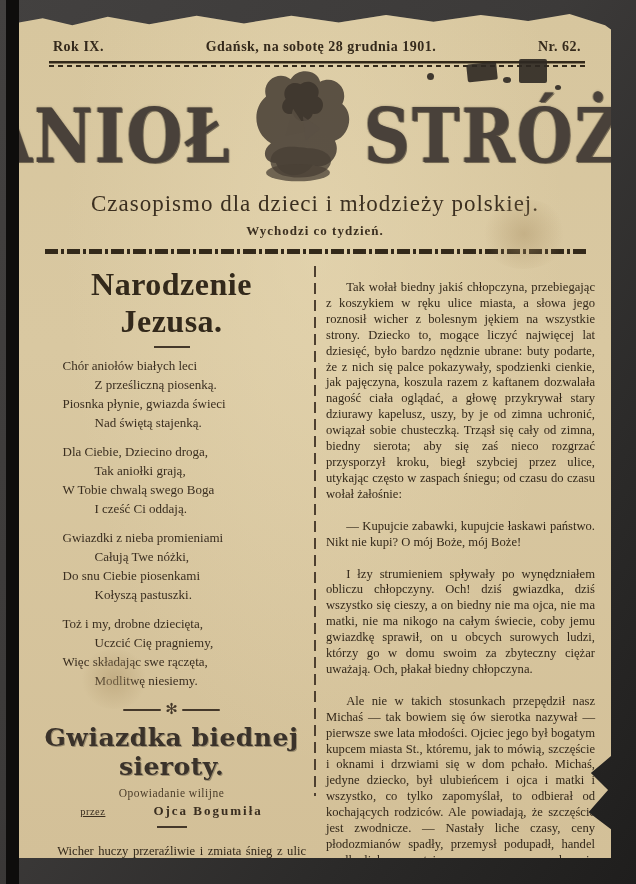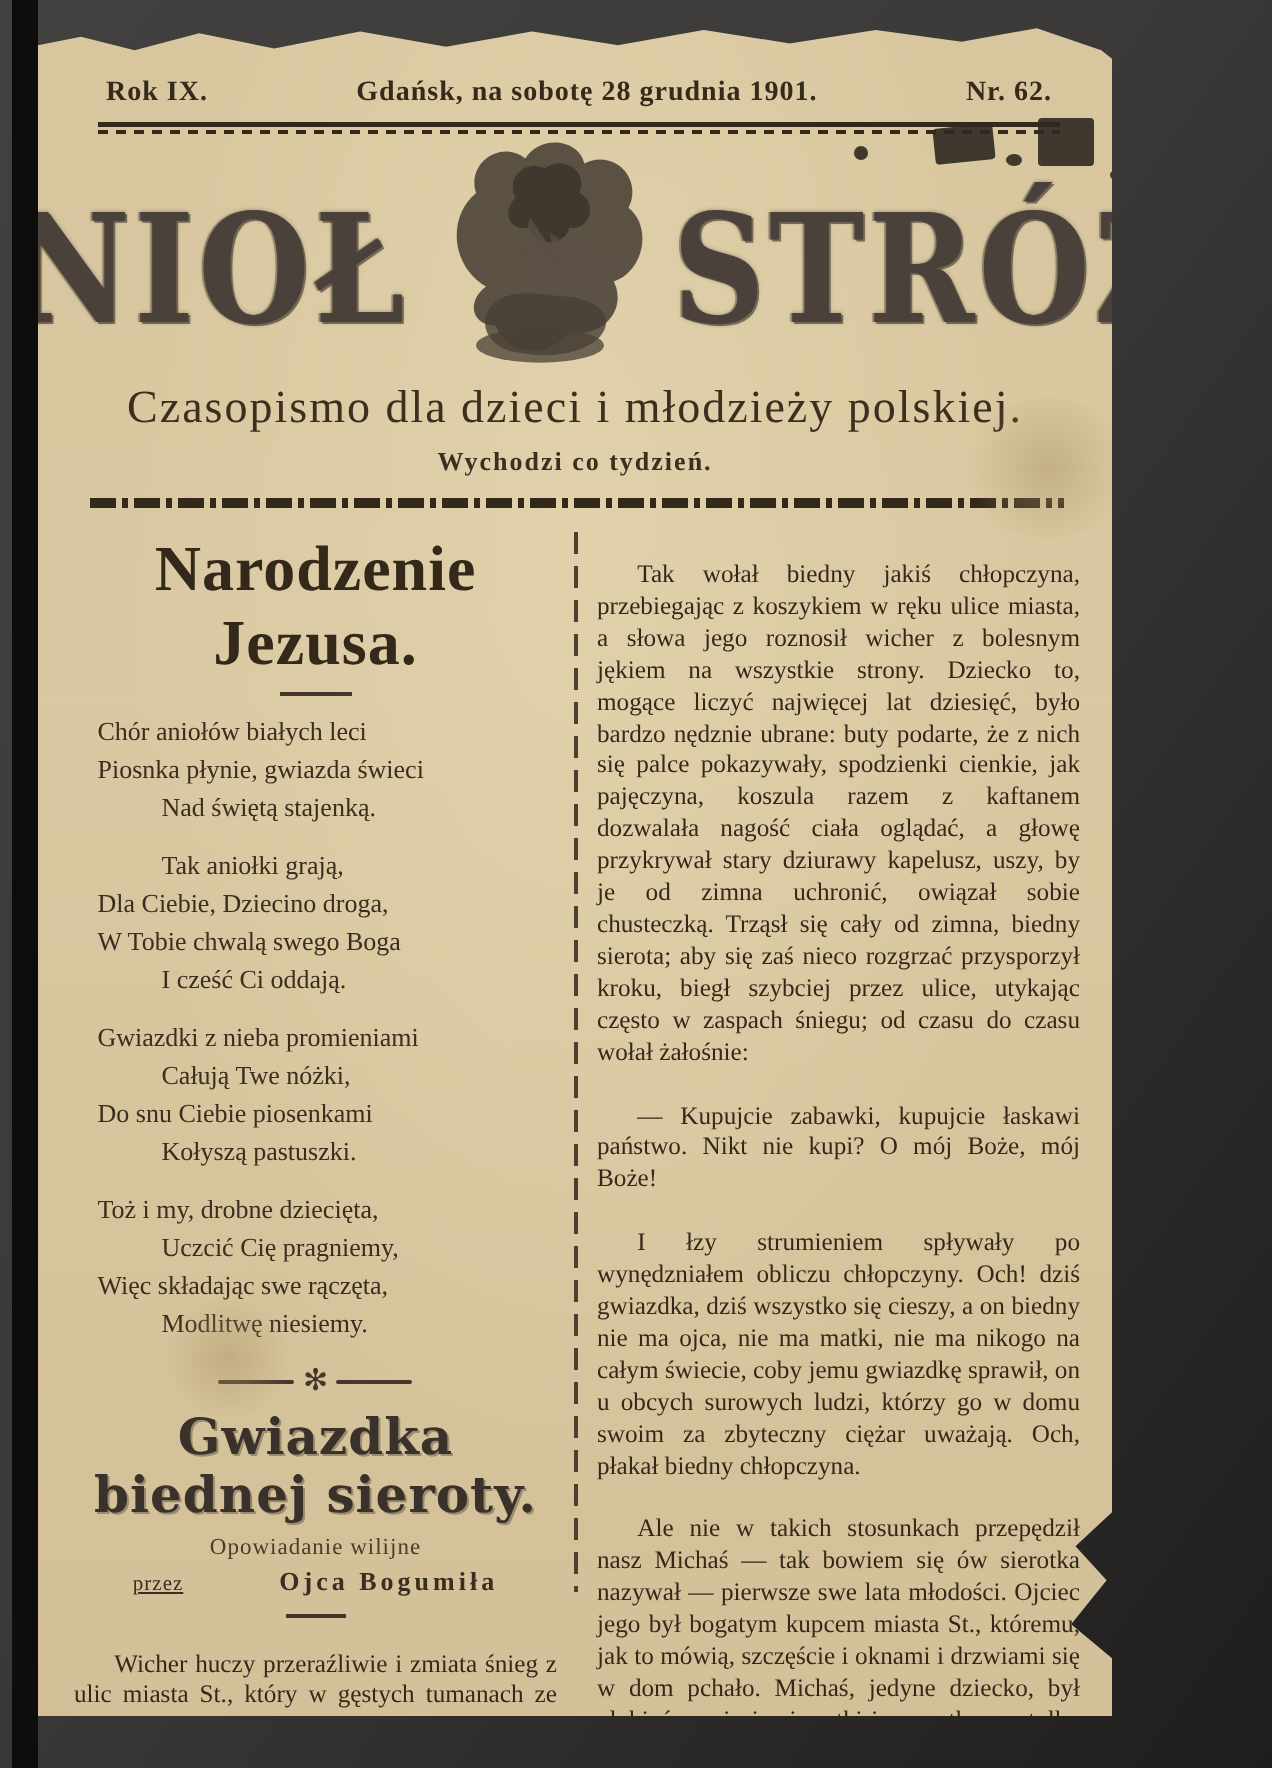--- a/index.html
+++ b/index.html
@@ -6,21 +6,21 @@
   body{
     width:636px;height:884px;overflow:hidden;position:relative;
     background:linear-gradient(125deg,#434140 0%,#3c3a39 45%,#2b2a29 75%,#1f1e1d 100%);
     font-family:"Liberation Serif", serif;
   }
   .scan-strip{
     position:absolute;left:6px;top:0;width:13px;height:884px;
     background:#0e0d0c;z-index:1;
   }
   .paper{
-    position:absolute;left:19px;top:9px;width:537px;height:849px;z-index:2;
+    position:absolute;left:19px;top:9px;width:592px;height:849px;z-index:2;
     background:
       radial-gradient(ellipse at 50% 28%, rgba(236,222,185,.45), rgba(0,0,0,0) 60%),
       linear-gradient(180deg,#d7c69e 0%,#d9c8a1 40%,#d3c098 100%);
     color:#372b1e;
     clip-path:polygon(
       0% 1.6%, 4% 1.1%, 9% 1.9%, 15% 0.9%, 22% 1.8%, 30% 0.8%, 38% 1.7%,
       46% 0.8%, 54% 1.6%, 62% 0.7%, 70% 1.5%, 78% 0.7%, 86% 1.4%, 93% 0.6%,
       99% 1.9%, 100% 2.4%,
       100% 88%, 96.6% 90%, 99.5% 92%, 96.2% 94.6%, 100% 96.6%, 100% 100%,
       0% 100%);
@@ -153,26 +153,27 @@
   <div class="rule-subtitle"></div>
 
   <div class="columns">
 
     <div class="col col-left">
       <div class="poem-title">Narodzenie Jezusa.</div>
       <div class="title-rule"></div>
 
       <div class="stanza">
         <div class="line">Chór aniołów białych leci</div>
+        <div class="line indent">Z prześliczną piosenką.</div>
         <div class="line">Piosnka płynie, gwiazda świeci</div>
         <div class="line indent">Nad świętą stajenką.</div>
       </div>
       <div class="stanza">
+        <div class="line">Dla Ciebie, Dziecino droga,</div>
         <div class="line indent">Tak aniołki grają,</div>
-        <div class="line">Dla Ciebie, Dziecino droga,</div>
         <div class="line">W Tobie chwalą swego Boga</div>
         <div class="line indent">I cześć Ci oddają.</div>
       </div>
       <div class="stanza">
         <div class="line">Gwiazdki z nieba promieniami</div>
         <div class="line indent">Całują Twe nóżki,</div>
         <div class="line">Do snu Ciebie piosenkami</div>
         <div class="line indent">Kołyszą pastuszki.</div>
       </div>
       <div class="stanza">

